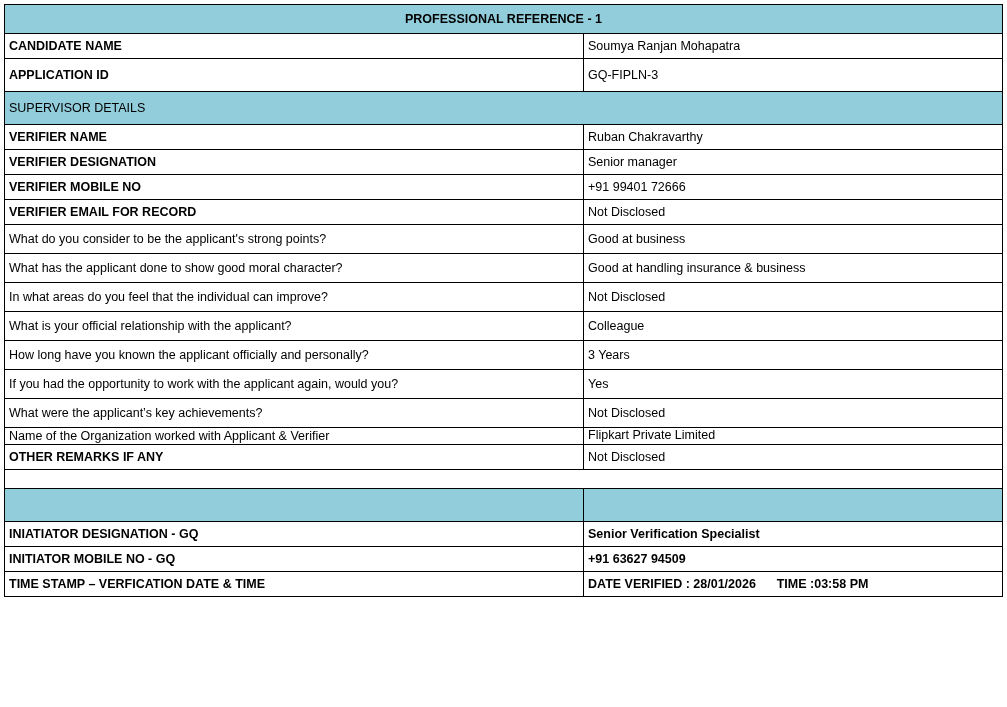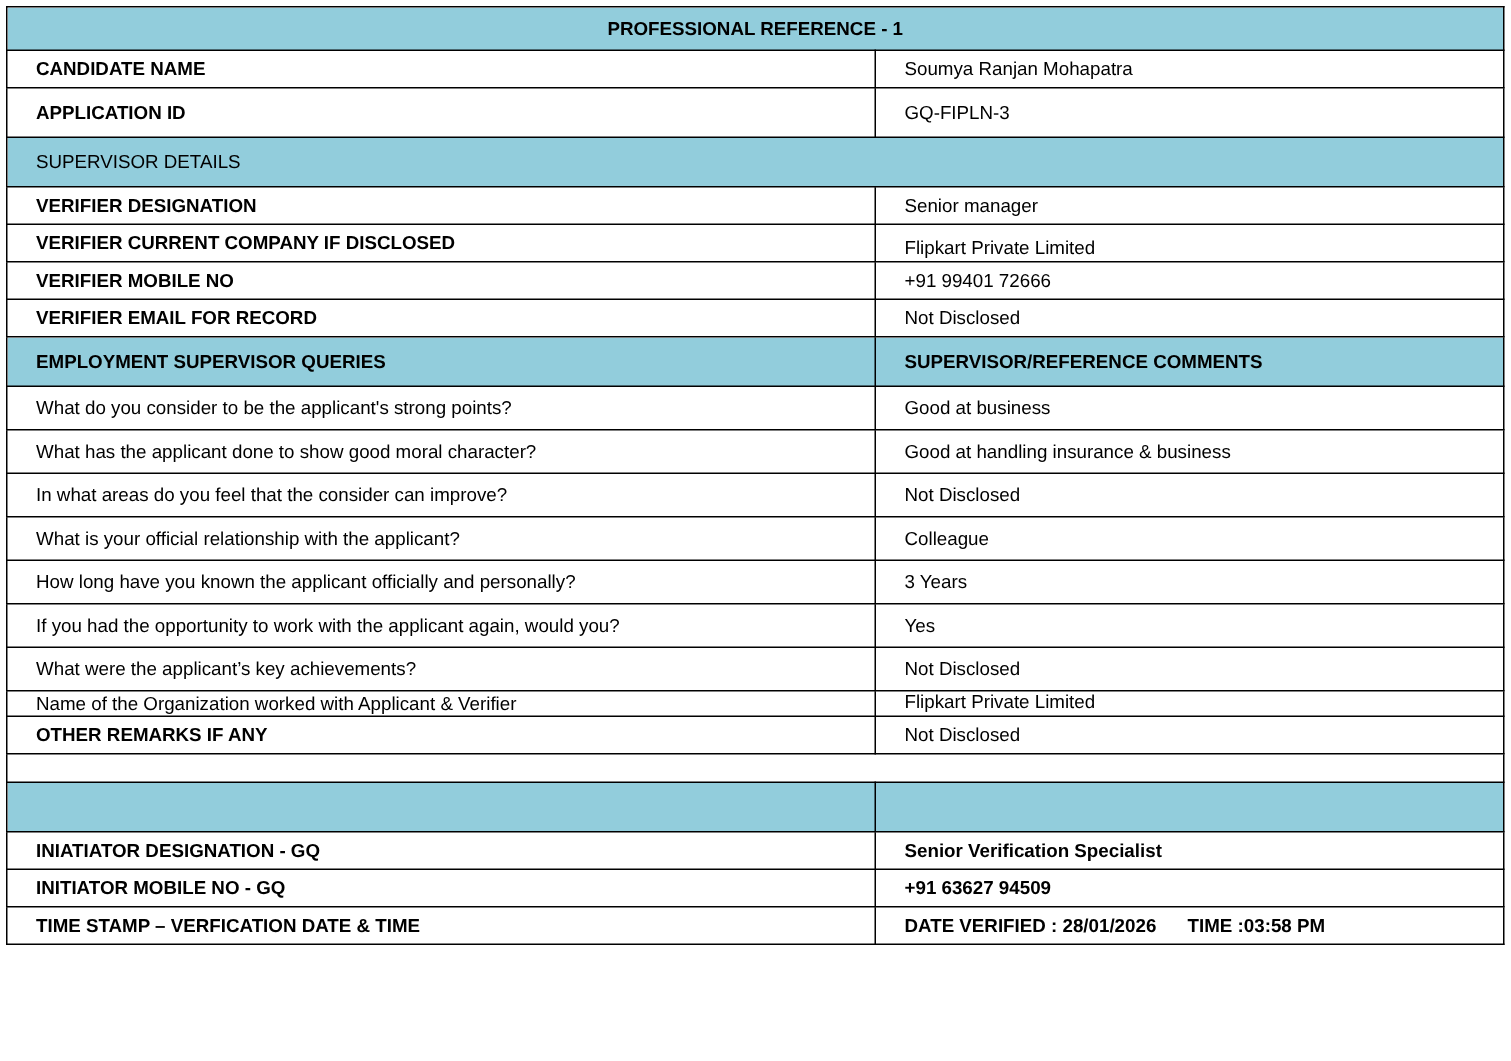--- a/index.html
+++ b/index.html
@@ -1,20 +1,20 @@
 <!DOCTYPE html>
 <html><head>
 <meta charset="utf-8">
 <style>
   html, body { margin: 0; padding: 0; background: #ffffff; }
   body { width: 1007px; height: 707px; position: relative; overflow: hidden;
          font-family: "Liberation Sans", "DejaVu Sans", sans-serif; color: #000; }
   table.ref { position: absolute; left: 4px; top: 4px; width: 998px;
               border-collapse: collapse; table-layout: fixed; font-size: 12.5px; }
-  table.ref td { border: 1px solid #000; padding: 0 19px; vertical-align: middle;
+  table.ref td { border: 1px solid #000; padding: 0 4px; vertical-align: middle;
                  white-space: nowrap; overflow: hidden; }
   col.c1 { width: 579px; }
   col.c2 { width: 419px; }
   .blue { background: #92CDDC; }
   .b { font-weight: bold; }
   .center { text-align: center; }
   .bottom { vertical-align: bottom !important; padding-bottom: 2px !important; }
   .h30 { height: 29px; }
   .h26 { height: 25px; }
   .h22 { height: 33px; }
@@ -38,49 +38,45 @@
       <td>Soumya Ranjan Mohapatra</td>
     </tr>
     <tr class="h22">
       <td class="b">APPLICATION ID</td>
       <td>GQ-FIPLN-3</td>
     </tr>
     <tr class="h22">
       <td colspan="2" class="blue">SUPERVISOR DETAILS</td>
     </tr>
     <tr class="h26">
+      <td class="b">VERIFIER NAME</td>
+      <td>Ruban Chakravarthy</td>
+    </tr>
+    <tr class="h26">
       <td class="b">VERIFIER DESIGNATION</td>
       <td>Senior manager</td>
-    </tr>
-    <tr class="h26">
-      <td class="b">VERIFIER CURRENT COMPANY IF DISCLOSED</td>
-      <td class="bottom">Flipkart Private Limited</td>
     </tr>
     <tr class="h26">
       <td class="b">VERIFIER MOBILE NO</td>
       <td>+91 99401 72666</td>
     </tr>
     <tr class="h26">
       <td class="b">VERIFIER EMAIL FOR RECORD</td>
       <td>Not Disclosed</td>
-    </tr>
-    <tr class="h22">
-      <td class="blue b">EMPLOYMENT SUPERVISOR QUERIES</td>
-      <td class="blue b">SUPERVISOR/REFERENCE COMMENTS</td>
     </tr>
     <tr class="h30">
       <td>What do you consider to be the applicant's strong points?</td>
       <td>Good at business</td>
     </tr>
     <tr class="h30">
       <td>What has the applicant done to show good moral character?</td>
       <td>Good at handling insurance &amp; business</td>
     </tr>
     <tr class="h30">
-      <td>In what areas do you feel that the consider can improve?</td>
+      <td>In what areas do you feel that the individual can improve?</td>
       <td>Not Disclosed</td>
     </tr>
     <tr class="h30">
       <td>What is your official relationship with the applicant?</td>
       <td>Colleague</td>
     </tr>
     <tr class="h30">
       <td>How long have you known the applicant officially and personally?</td>
       <td>3 Years</td>
     </tr>

